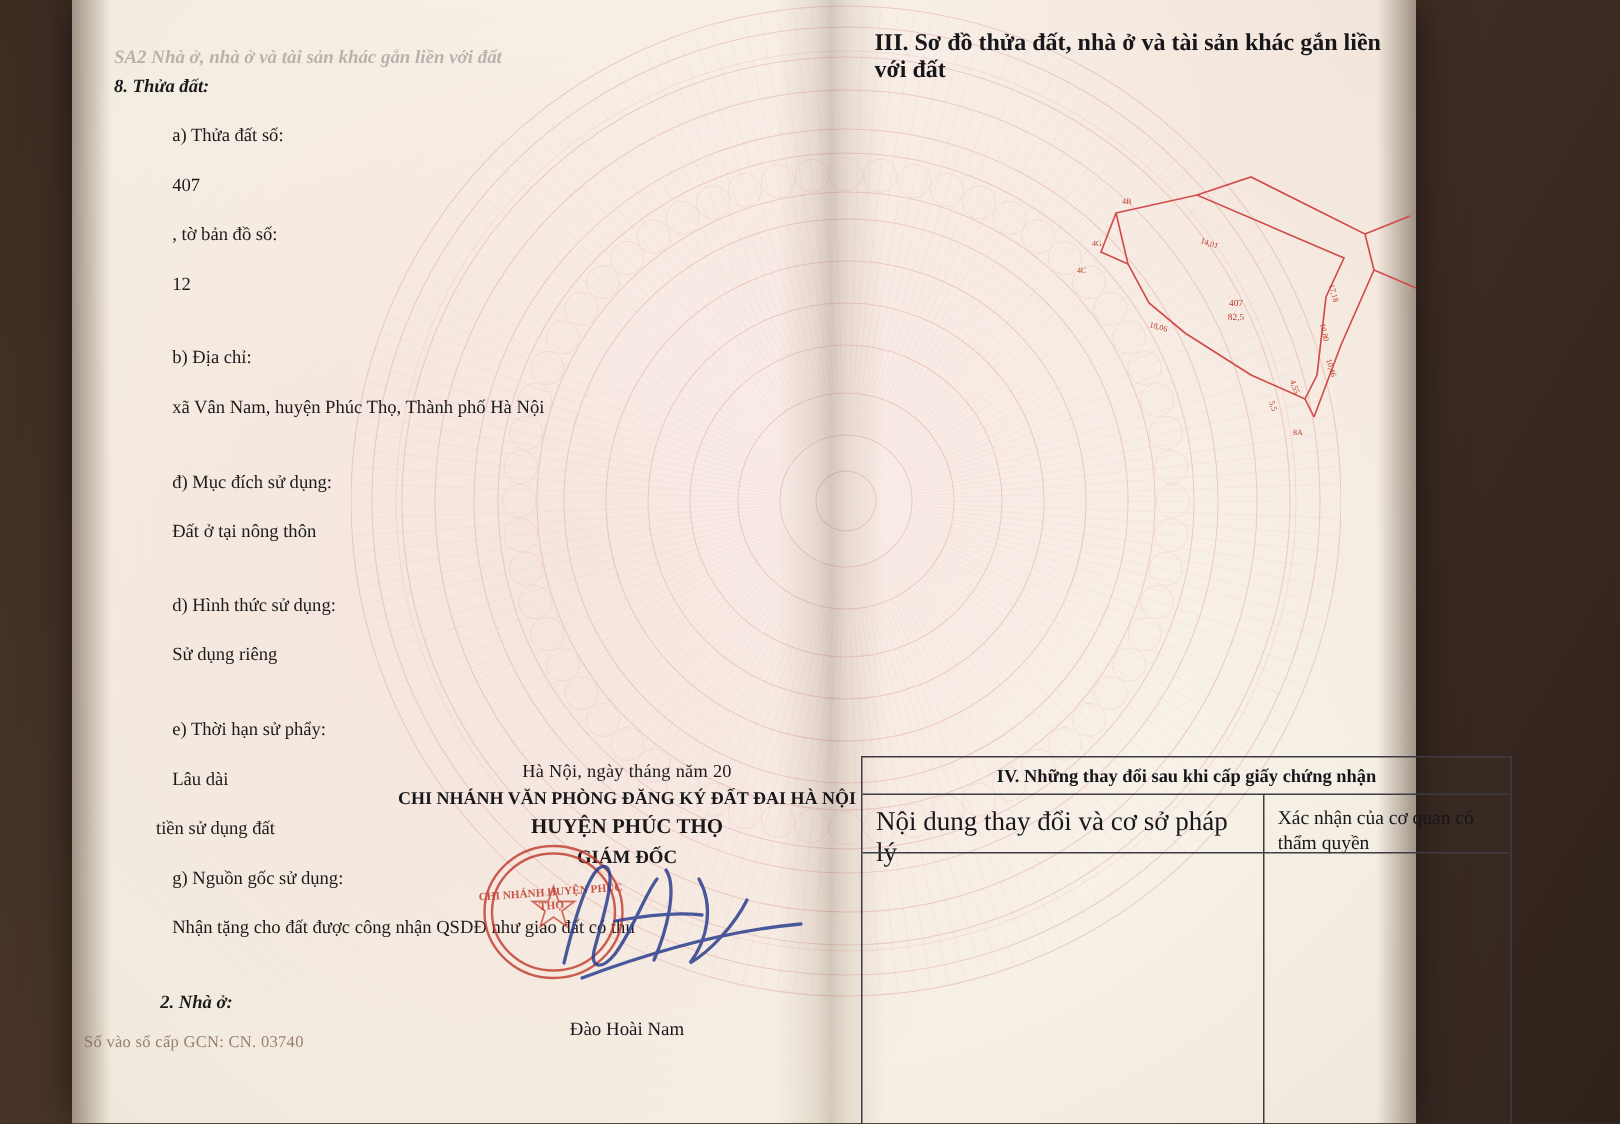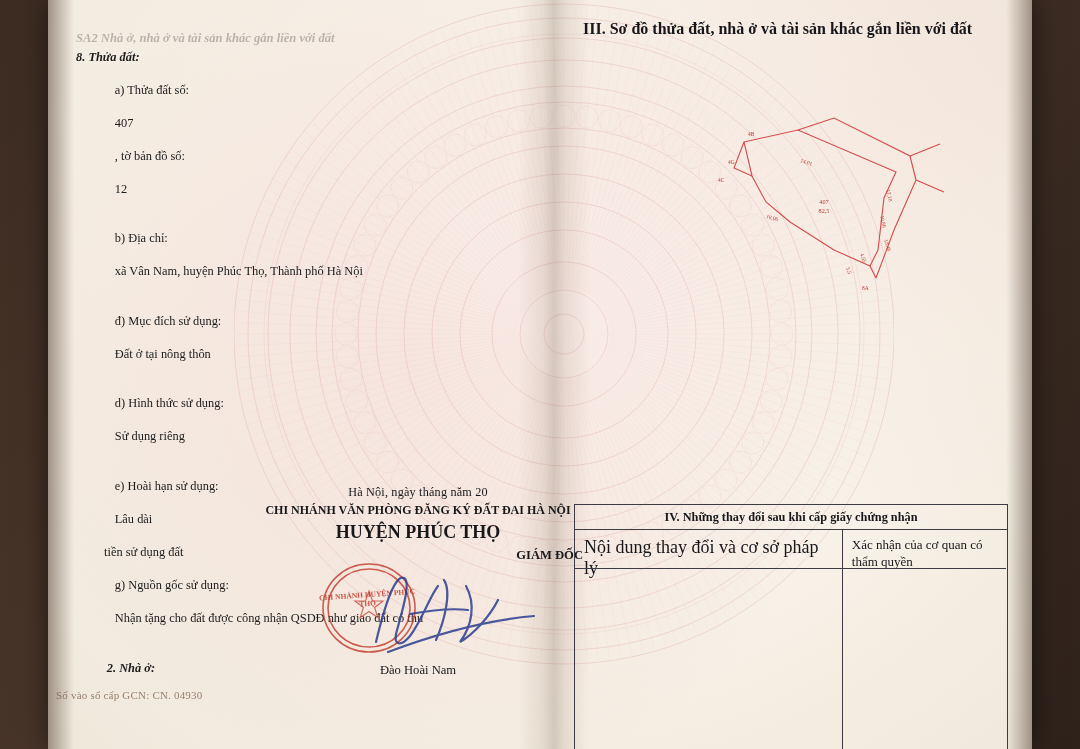--- a/index.html
+++ b/index.html
@@ -13,21 +13,21 @@
     width: 1080px;
     height: 749px;
     overflow: hidden;
     background: linear-gradient(120deg, #3d2c22 0%, #4a362a 35%, #2f221b 100%);
   }
   
   .paper {
     position: absolute;
     top: 0;
     left: 48px;
-    width: 984px;
+    width: 896px;
     height: 749px;
     background:
       radial-gradient(ellipse at 52% 40%, #fdfaf4 0%, #f7f1e7 55%, #efe7da 100%);
     box-shadow: 0 0 26px rgba(0,0,0,.55);
   }
   .paper:before {
     
     content: "";
     position: absolute;
     inset: 0;
@@ -115,32 +115,32 @@
     top: 100px;
     width: 330px;
     height: 220px;
     pointer-events: none;
   }
 
   
   .sign {
     position: absolute;
     left: 205px;
-    top: 483px;
+    top: 505px;
     width: 330px;
     text-align: center;
     font-size: 12.2px;
     color: #18181b;
     line-height: 1.5;
     font-family: Liberation Serif, serif;
   }
   .sign .l1 { letter-spacing: .2px; }
   .sign .l2 { font-weight: bold; font-size: 12px; }
-  .sign .l3 { font-weight: bold; font-size: 18px; }
-  .sign .l4 { font-weight: bold; font-size: 12.6px; text-align: right; }
+  .sign .l3 { font-weight: bold; font-size: 14px; }
+  .sign .l4 { font-weight: bold; font-size: 12.6px; }
   .sign .name { margin-top: 96px; font-size: 12.6px; }
 
   
   .stamp {
     position: absolute;
     left: 272px;
     top: 561px;
     width: 98px;
     height: 94px;
     pointer-events: none;
@@ -529,21 +529,21 @@
         <span>Đất ở tại nông thôn</span>
       </div>
 
       <div class="ln indent1">
         <span>d) Hình thức sử dụng:</span>
         <span style="display:inline-block;width:8px"></span>
         <span>Sử dụng riêng</span>
       </div>
 
       <div class="ln indent1">
-        <span>e) Hoài hạn sử dụng:</span>
+        <span>e) Thời hạn sử phẩy:</span>
         <span style="display:inline-block;width:8px"></span>
         <span>Lâu dài</span>
       </div>
 
       <div class="ln" style="padding-left:28px">tiền sử dụng đất</div>
       <div class="ln indent1">
         <span>g) Nguồn gốc sử dụng:</span>
         <span style="display:inline-block;width:6px"></span>
         <span>Nhận tặng cho đất được công nhận QSDĐ như giao đất có thu</span>
       </div>
@@ -608,21 +608,21 @@
     <svg class="scribble" viewBox="0 0 210 110">
       <g fill="none" stroke="#2b3f8f" stroke-width="2.2" stroke-linecap="round" opacity=".85">
         <path d="M28,86 C38,44 48,18 56,22 C64,26 52,62 48,78 C46,88 52,92 62,80 C74,64 82,40 90,30"></path>
         <path d="M62,58 C84,54 104,52 120,54"></path>
         <path d="M96,24 C104,36 96,66 88,84"></path>
         <path d="M118,30 C128,48 124,70 112,86 C126,78 142,60 150,44"></path>
         <path d="M40,96 C88,78 140,64 186,60"></path>
       </g>
     </svg>
 
-    <div class="serial">Số vào sổ cấp GCN: CN. 04930</div>
+    <div class="serial">Số vào sổ cấp GCN: CN. 03740</div>
 
     <div class="tbl">
       <div class="tbl-head">IV. Những thay đổi sau khi cấp giấy chứng nhận</div>
       <div class="tbl-cols">
         <div class="tbl-col-a">
           <div>Nội dung thay đổi và cơ sở pháp lý</div>
         </div>
         <div class="tbl-col-b">
           <div>Xác nhận của cơ quan có thẩm quyền</div>
         </div>

